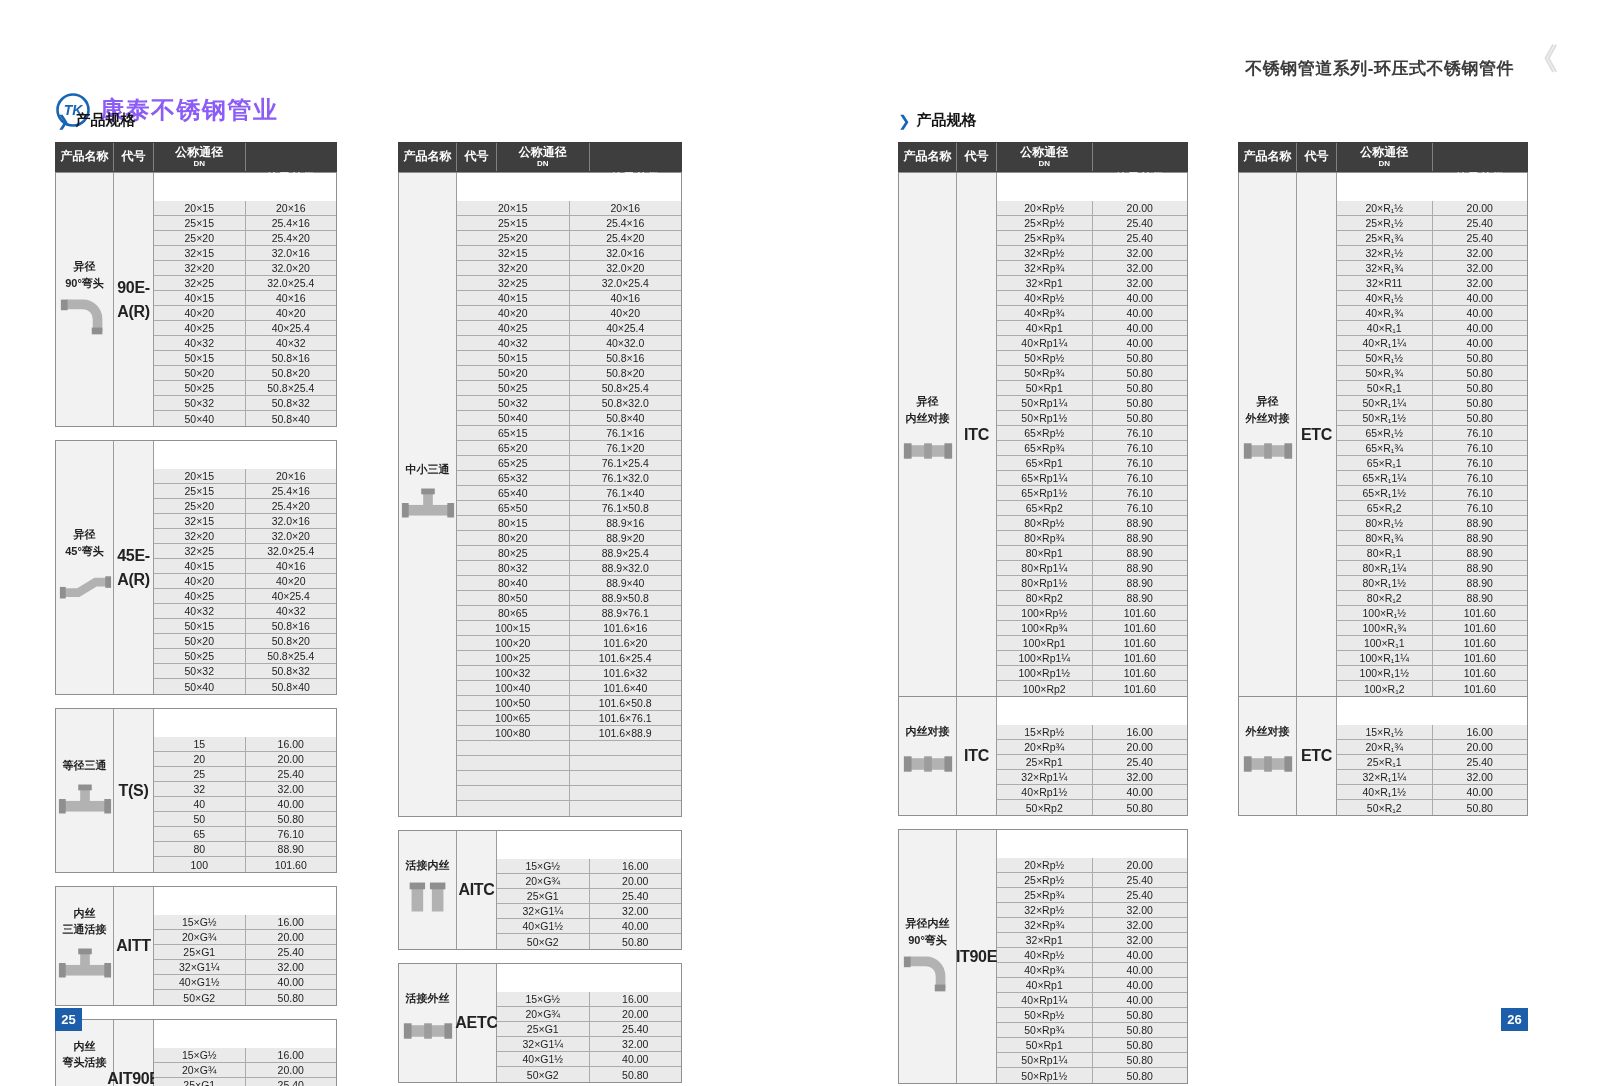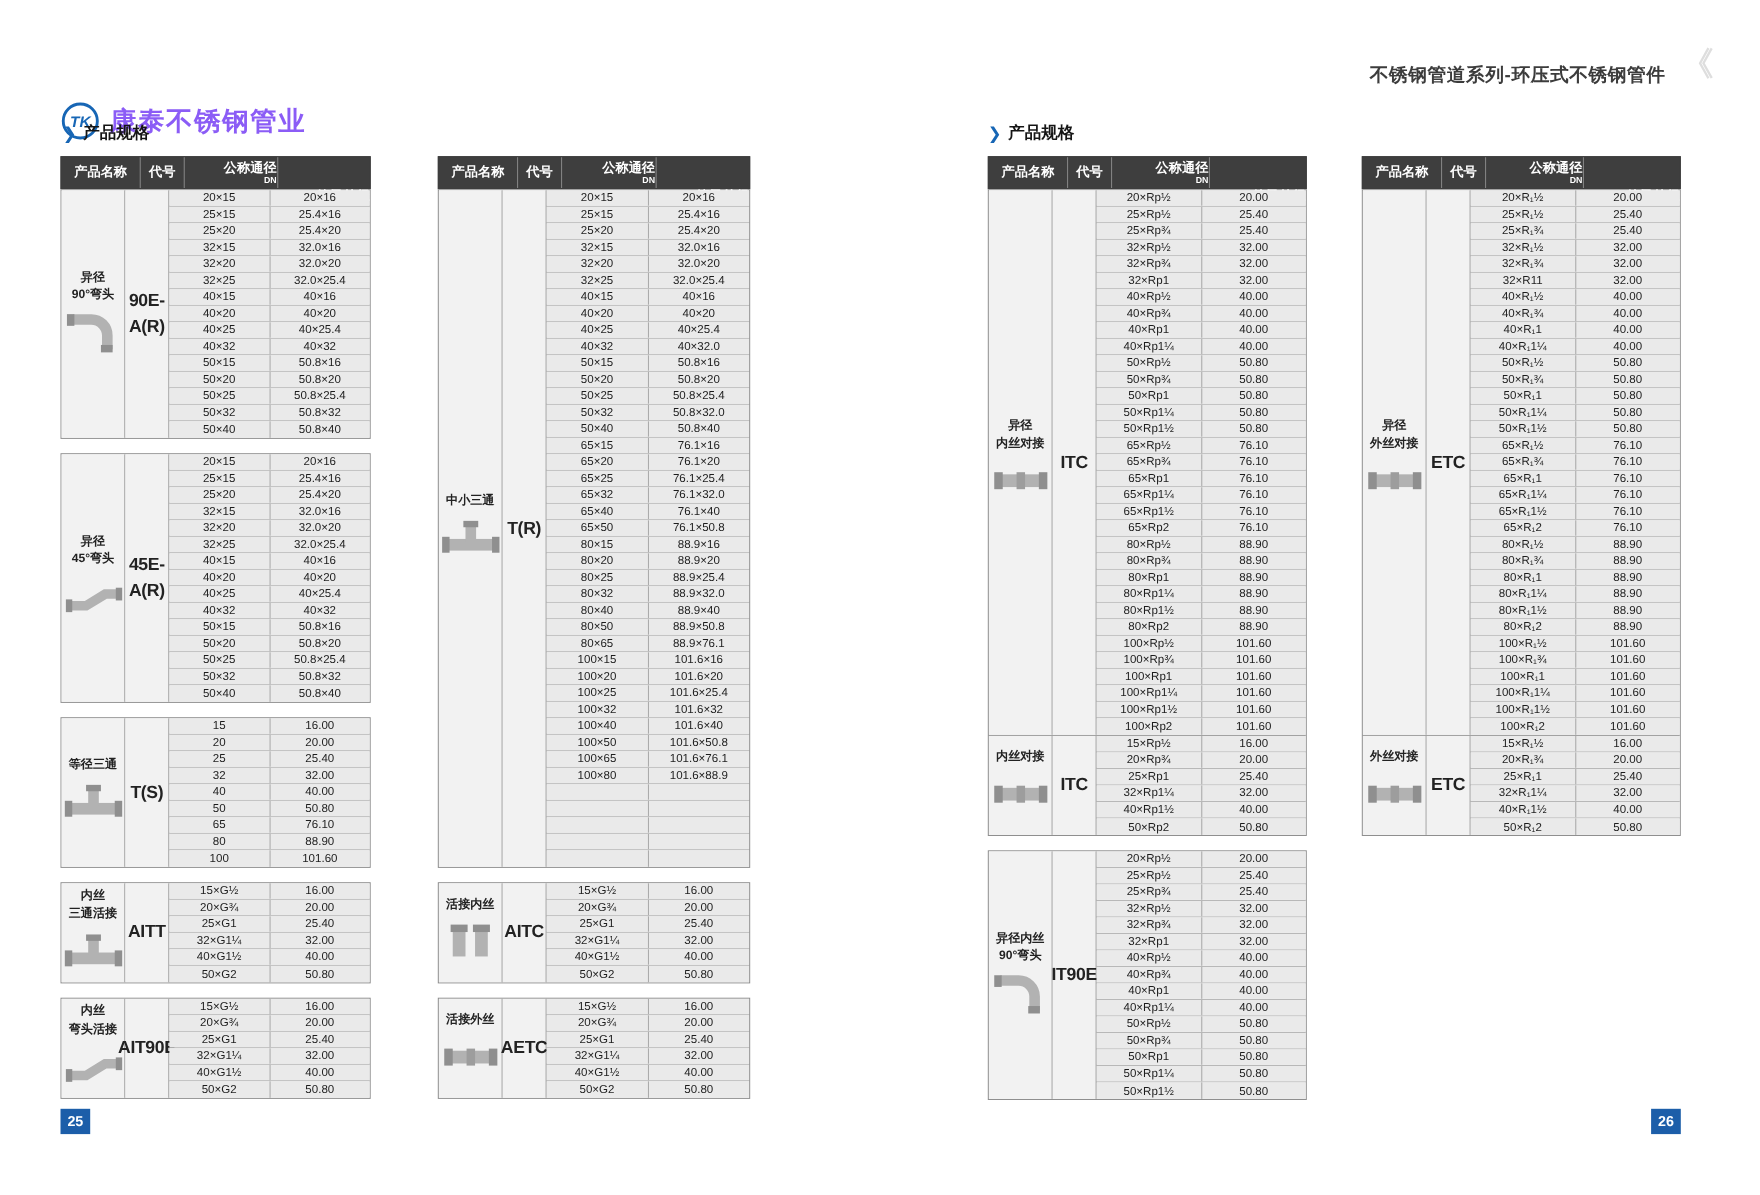--- a/index.html
+++ b/index.html
@@ -15,34 +15,34 @@
   
   .sec-title{position:absolute;top:111px;display:flex;align-items:center;gap:6px;font-size:15px;font-weight:bold;color:#151515;}
   .sec-title .arr{color:#1766b5;font-size:15px;font-weight:bold;}
 
   
   .tgroup{position:absolute;top:142px;}
   .thead{display:flex;background:#3e3e3e;color:#fff;height:30px;border:1px solid #3e3e3e;box-sizing:border-box;}
   .th{display:flex;flex-direction:column;align-items:center;justify-content:center;font-weight:bold;font-size:12px;line-height:1.15;border-right:1px solid rgba(255,255,255,.35);box-sizing:border-box;}
   .th:last-child{border-right:none;margin-top:40px;}
   .th .sub{font-size:8px;font-weight:bold;}
-  .c-prod{width:72px;}
+  .c-prod{width:58px;}
   .c-code{width:40px;}
-  .c-dn,.c-od{flex:1;align-items:flex-end;}
+  .c-dn,.c-od{flex:1;}
 
   .tbox{border:1px solid #8f8f8f;margin-top:13px;background:#fff;box-sizing:border-box;}
   .boxes .tbox:first-child{margin-top:0;}
   .tsec{display:flex;}
   .tsec-divider{border-top:1px solid #8f8f8f;}
   .pcell{width:58px;background:#f2f2f2;border-right:1px solid #9c9c9c;display:flex;flex-direction:column;align-items:center;justify-content:center;text-align:center;box-sizing:border-box;}
   .pline{font-size:11px;font-weight:bold;color:#222;line-height:1.5;}
   .photo{margin-top:4px;}
   .ccell{width:40px;background:#f2f2f2;border-right:1px solid #9c9c9c;display:flex;flex-direction:column;align-items:center;justify-content:center;text-align:center;box-sizing:border-box;}
   .cline{font-size:16px;font-weight:bold;color:#222;line-height:1.45;letter-spacing:-.3px;}
-  .rows{flex:1;display:flex;flex-direction:column;}
+  .rows{flex:1;display:flex;flex-direction:column;margin-top:28px;}
   .trow{height:15px;display:flex;border-bottom:1px solid #ababab;box-sizing:border-box;}
   .trow:last-child{border-bottom:none;}
   .cell{flex:1;display:flex;align-items:center;justify-content:center;font-size:10.5px;color:#1d1d1d;background:#eaeaea;white-space:nowrap;}
   .cell.od{border-left:1px solid #ababab;box-sizing:border-box;}
 
   
   .pagenum{position:absolute;top:1008px;width:27px;height:23px;background:#1c5ea9;color:#fff;font-weight:bold;font-size:13px;display:flex;align-items:center;justify-content:center;}
 </style>
 </head>
 <body>
@@ -404,23 +404,20 @@
             <div class="pcell">
               <div class="pline">中小三通</div>
               <div class="photo"><svg width="56" height="42" viewBox="0 0 58 42">
                   <rect x="4" y="23" width="50" height="11" fill="#b2b2b2"></rect>
                   <rect x="2" y="21" width="7" height="15" fill="#8f8f8f"></rect>
                   <rect x="49" y="21" width="7" height="15" fill="#8f8f8f"></rect>
                   <rect x="24" y="9" width="10" height="16" fill="#b2b2b2"></rect>
                   <rect x="22" y="6" width="14" height="6" fill="#8f8f8f"></rect>
                 </svg></div>
             </div>
-            <div class="ccell">
-              <div class="cline">T(R)</div>
-            </div>
             <div class="rows">
               <div class="trow">
                 <div class="cell dn">20×15</div>
                 <div class="cell od">20×16</div>
               </div>
               <div class="trow">
                 <div class="cell dn">25×15</div>
                 <div class="cell od">25.4×16</div>
               </div>
               <div class="trow">

